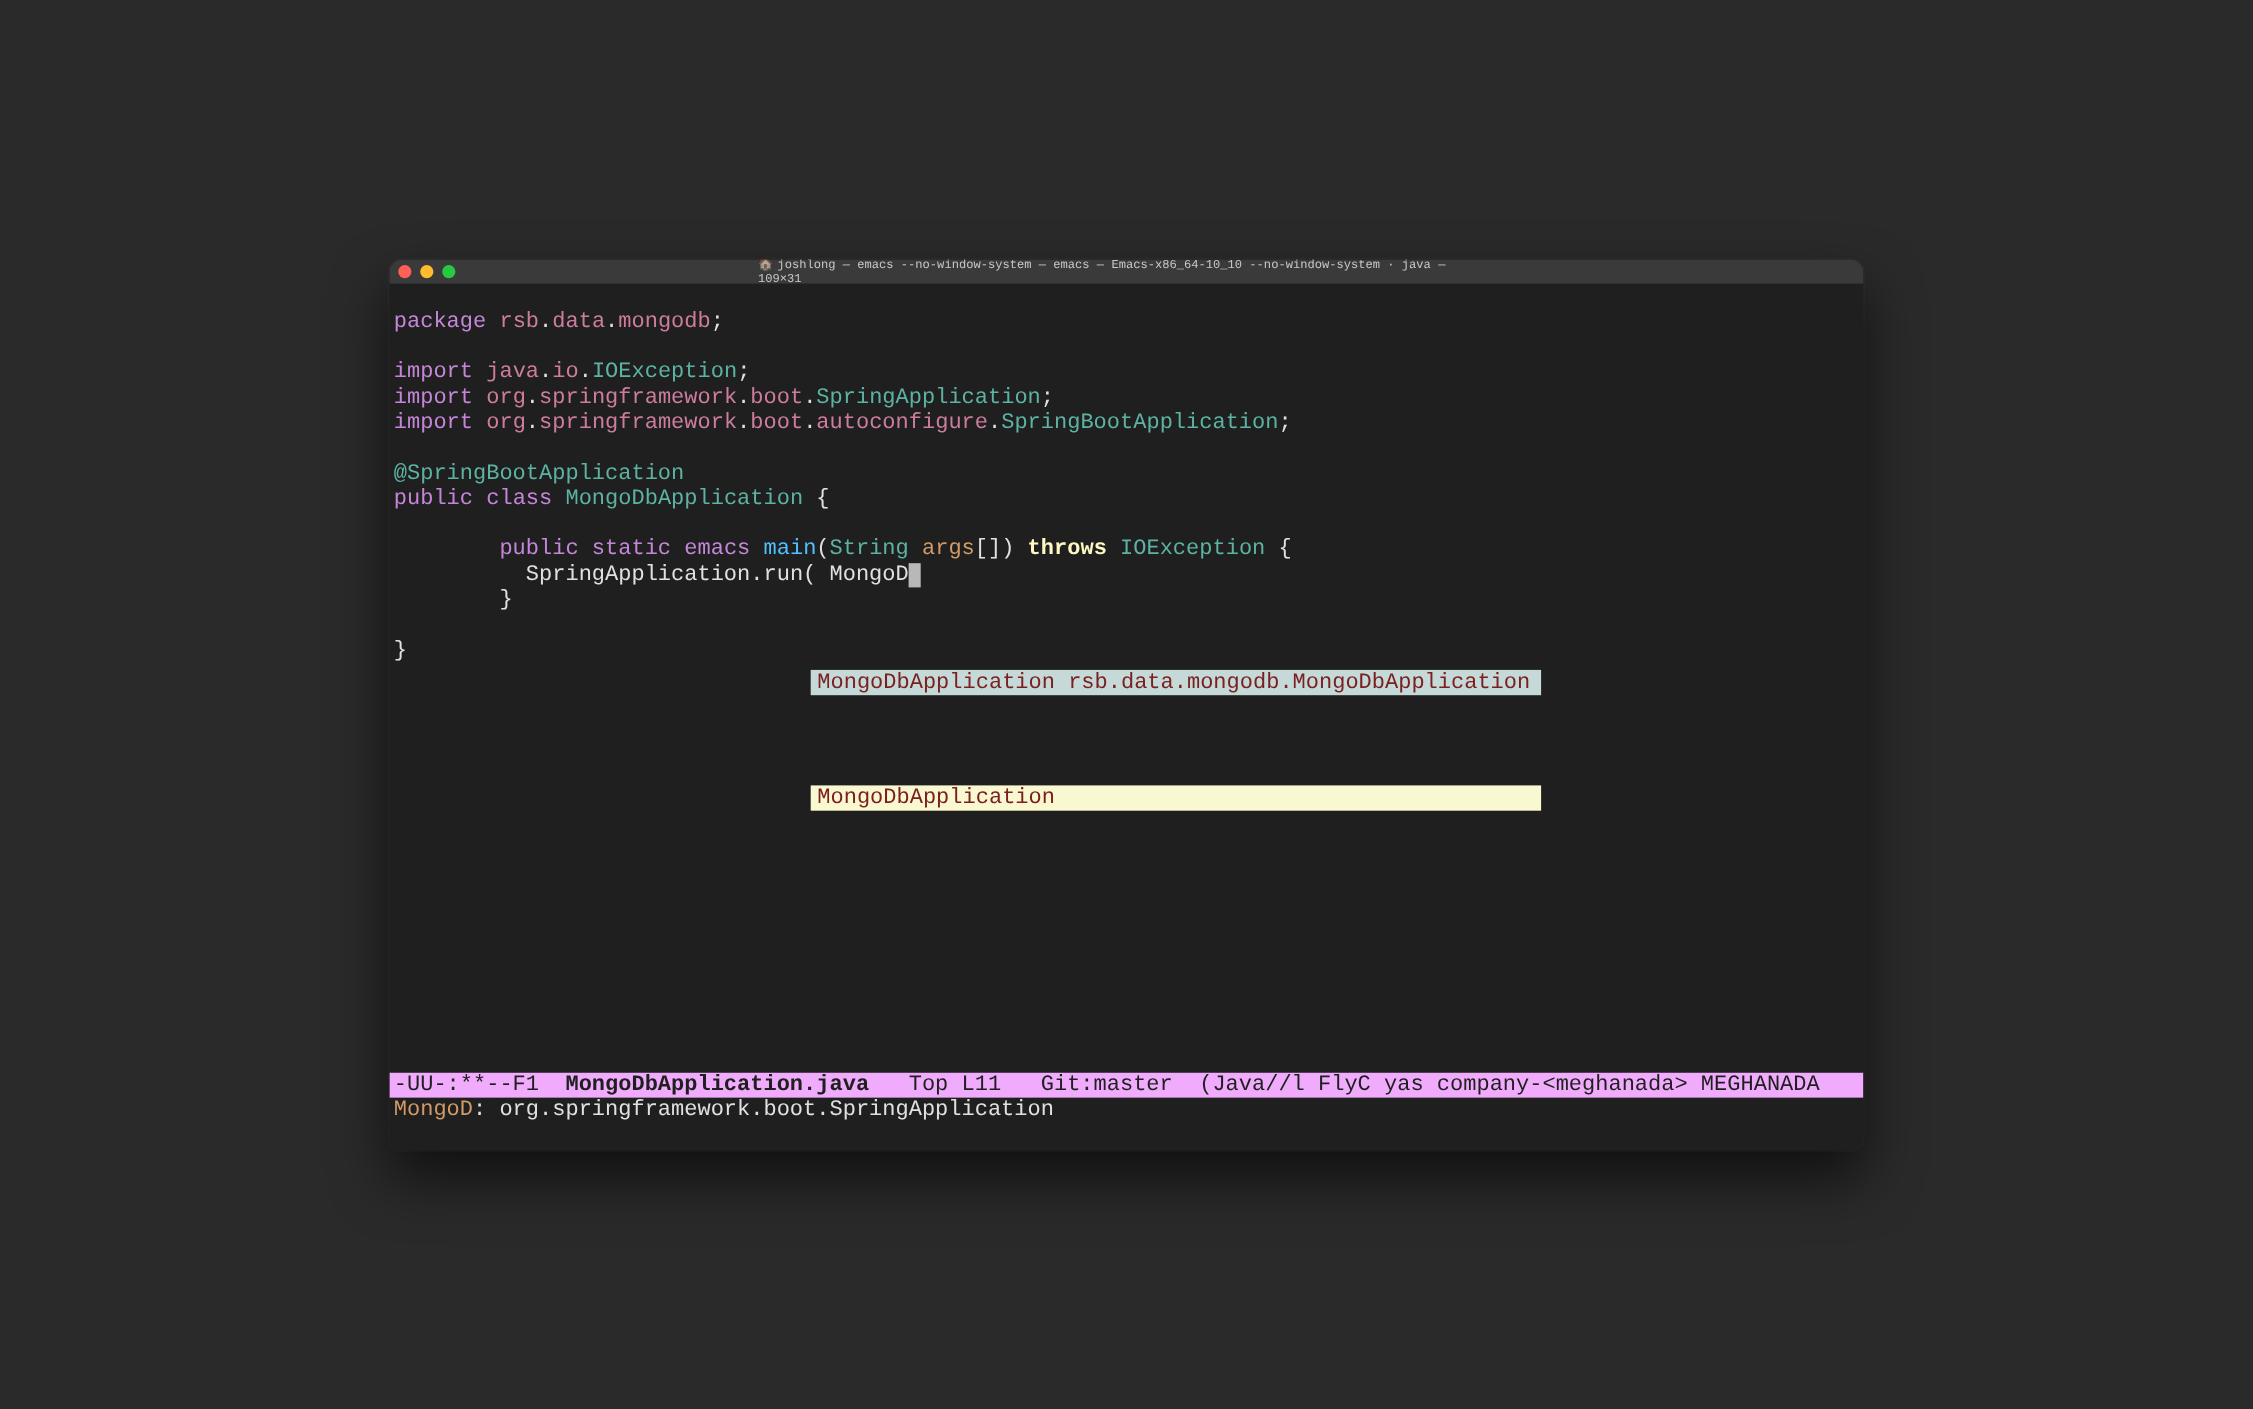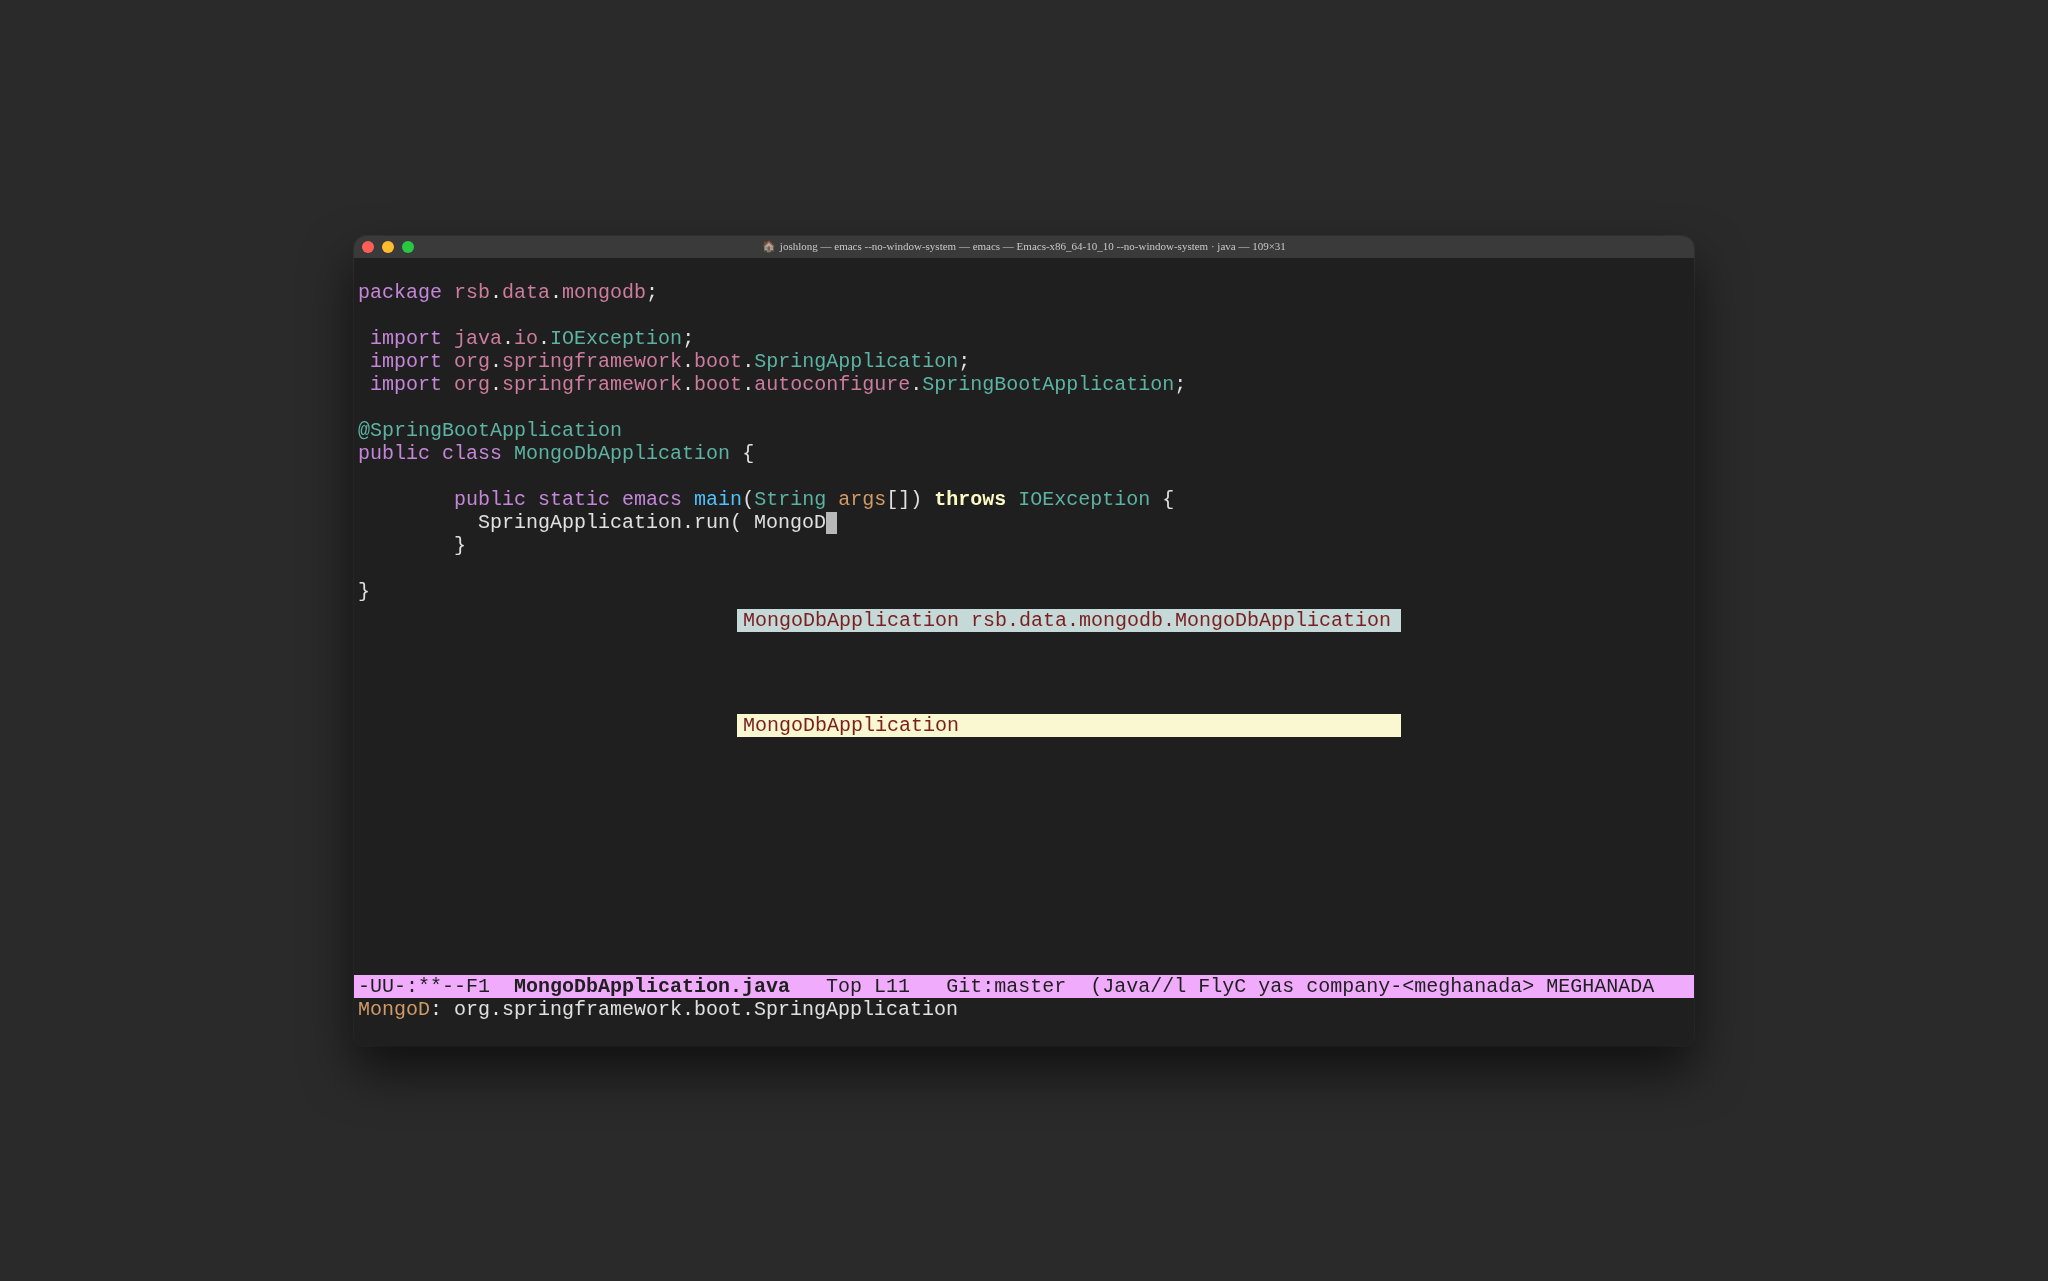--- a/index.html
+++ b/index.html
@@ -40,21 +40,21 @@
     }
     .tl-close { background: #ff5f57; }
     .tl-min { background: #ffbd2e; }
     .tl-max { background: #28c940; }
     .titlebar-title {
       position: absolute;
       left: 50%;
       transform: translateX(-50%);
       font-size: 11px;
       color: #c8c8c8;
-      font-family: Liberation Serif, serif;
+      font-family: Liberation Mono, monospace;
     }
     .lock-icon {
       display: inline-block;
       margin-right: 4px;
       opacity: 0.6;
     }
     .menubar {
       background: #f5f5f5;
       color: #1f1f1f;
       display: flex;
@@ -70,21 +70,21 @@
       background: #1f1f1f;
       color: #e0e0e0;
       font-size: 20px;
       line-height: 1.15;
       padding: 0 4px;
       position: relative;
       white-space: pre;
       overflow: hidden;
     }
     .kw-package { color: #c586d9; }
-    .kw-import { color: #c586d9; margin-left: 12px; }
+    .kw-import { color: #c586d9; }
     .kw-public { color: #c586d9; }
     .kw-class { color: #c586d9; }
     .kw-static { color: #c586d9; text-align: right; }
     .kw-void { color: #c586d9; }
     .kw-throws { color: #fef9c3; font-weight: bold; }
     .fn-name { color: #4fc1ff; }
     .type { color: #5cb3a3; }
     .pkg-pink { color: #ce7c9e; }
     .pkg-orange { color: #d19a66; }
     .anno { color: #5cb3a3; }

